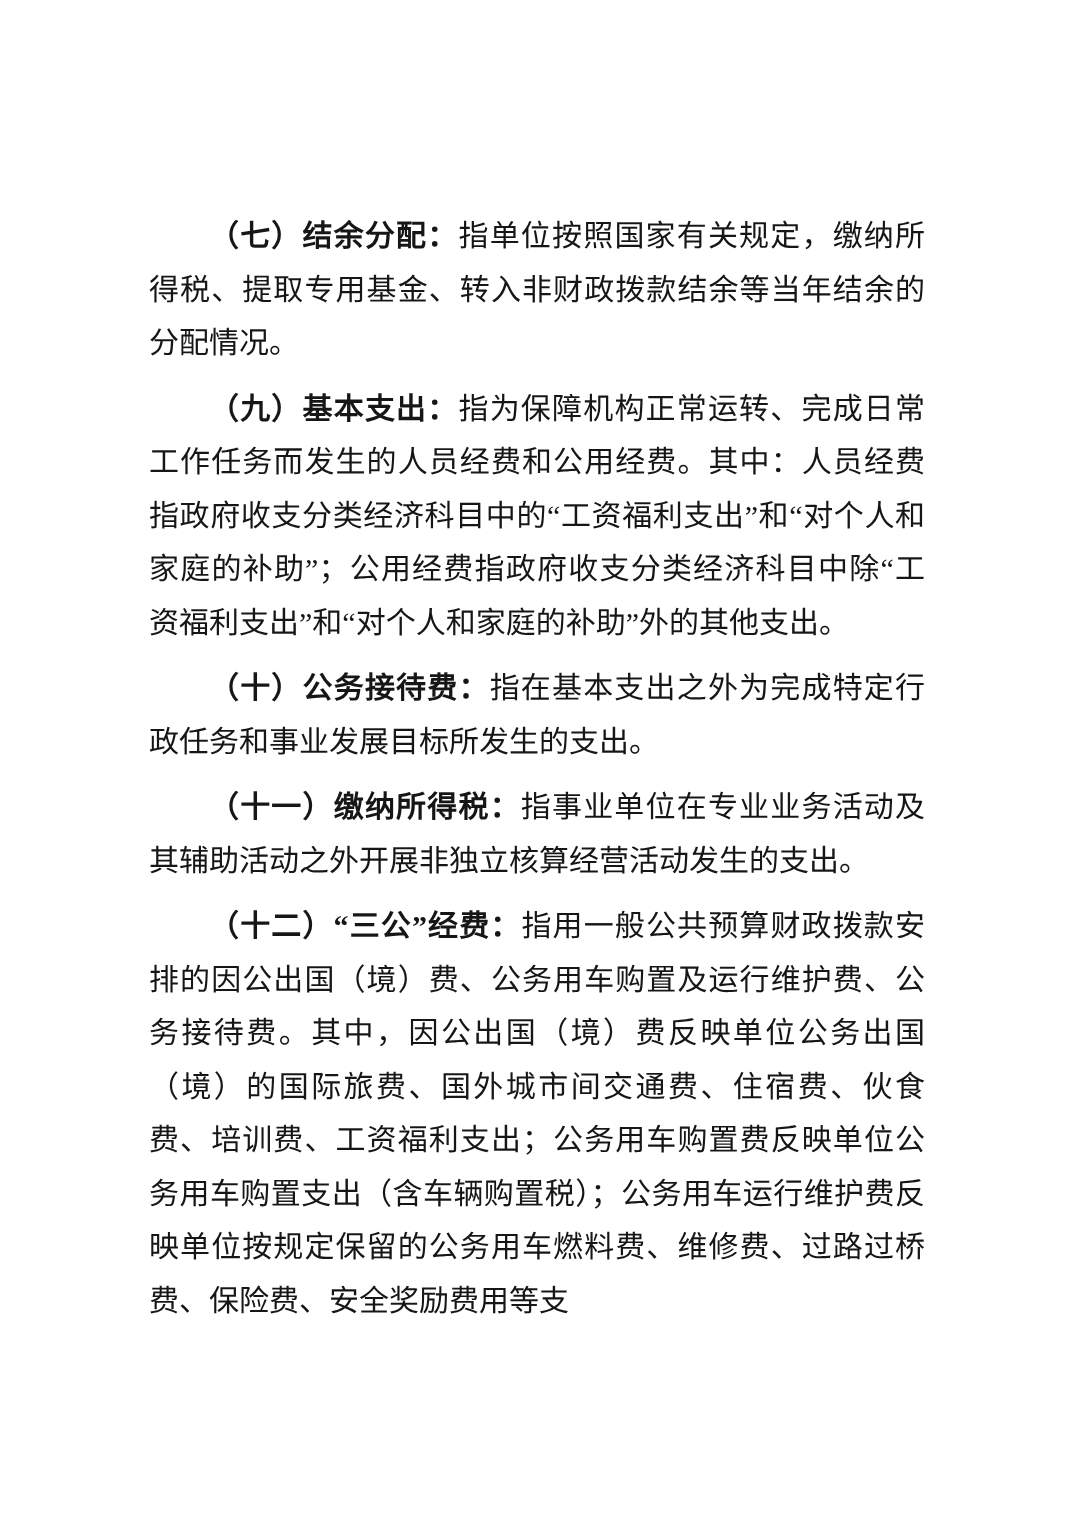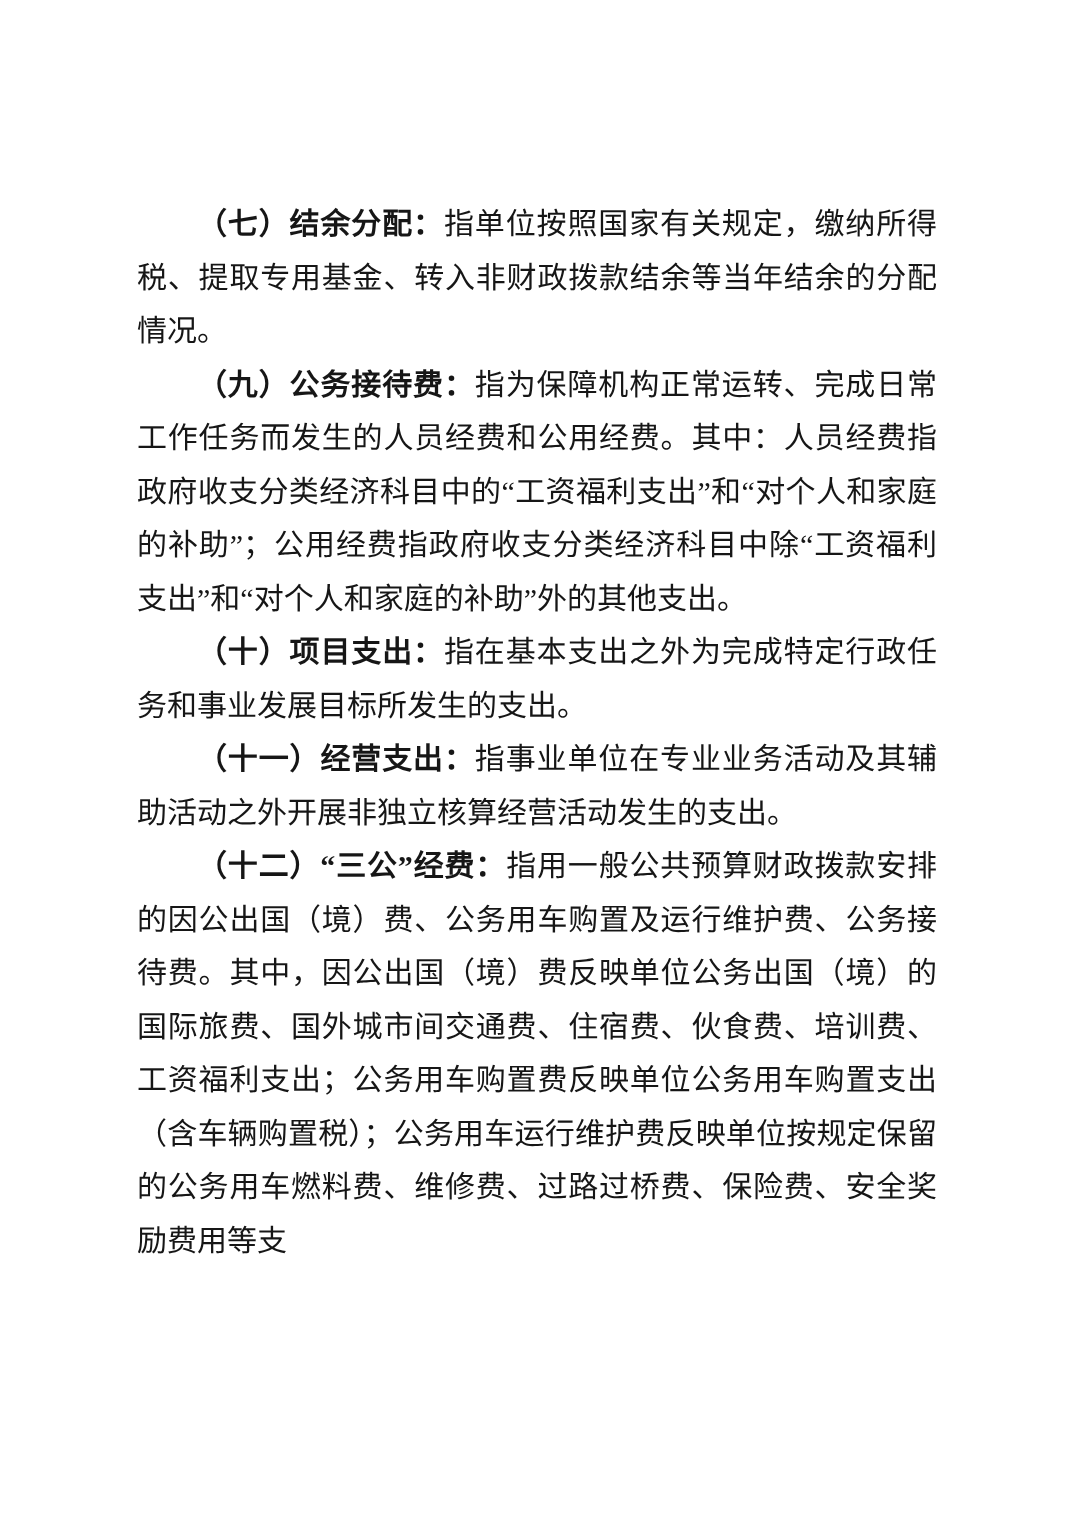--- a/index.html
+++ b/index.html
@@ -25,39 +25,39 @@
     top: 197px;
     width: 800px;
     color: #161616;
     font-size: 30px;
     line-height: 53.5px;
     text-align: justify;
     text-justify: inter-ideograph;
     letter-spacing: 0;
   }
   .para {
-    margin: 0;
+    margin: 12px;
     padding: 0;
     text-indent: 2em;
   }
   .para .heading {
     font-weight: bold;
   }
 </style>
 </head>
 <body>
 
 <div class="page">
   <div class="text-block">
 
     <p class="para"><span class="heading">（七）结余分配：</span><span class="body-text">指单位按照国家有关规定，缴纳所得税、提取专用基金、转入非财政拨款结余等当年结余的分配情况。</span></p>
 
 
-    <p class="para"><span class="heading">（九）公务接待费：</span><span class="body-text">指为保障机构正常运转、完成日常工作任务而发生的人员经费和公用经费。其中：人员经费指政府收支分类经济科目中的“工资福利支出”和“对个人和家庭的补助”；公用经费指政府收支分类经济科目中除“工资福利支出”和“对个人和家庭的补助”外的其他支出。</span></p>
+    <p class="para"><span class="heading">（九）基本支出：</span><span class="body-text">指为保障机构正常运转、完成日常工作任务而发生的人员经费和公用经费。其中：人员经费指政府收支分类经济科目中的“工资福利支出”和“对个人和家庭的补助”；公用经费指政府收支分类经济科目中除“工资福利支出”和“对个人和家庭的补助”外的其他支出。</span></p>
 
-    <p class="para"><span class="heading">（十）项目支出：</span><span class="body-text">指在基本支出之外为完成特定行政任务和事业发展目标所发生的支出。</span></p>
+    <p class="para"><span class="heading">（十）公务接待费：</span><span class="body-text">指在基本支出之外为完成特定行政任务和事业发展目标所发生的支出。</span></p>
 
-    <p class="para"><span class="heading">（十一）经营支出：</span><span class="body-text">指事业单位在专业业务活动及其辅助活动之外开展非独立核算经营活动发生的支出。</span></p>
+    <p class="para"><span class="heading">（十一）缴纳所得税：</span><span class="body-text">指事业单位在专业业务活动及其辅助活动之外开展非独立核算经营活动发生的支出。</span></p>
 
     <p class="para"><span class="heading">（十二）“三公”经费：</span><span class="body-text">指用一般公共预算财政拨款安排的因公出国（境）费、公务用车购置及运行维护费、公务接待费。其中，因公出国（境）费反映单位公务出国（境）的国际旅费、国外城市间交通费、住宿费、伙食费、培训费、工资福利支出；公务用车购置费反映单位公务用车购置支出（含车辆购置税）；公务用车运行维护费反映单位按规定保留的公务用车燃料费、维修费、过路过桥费、保险费、安全奖励费用等支</span></p>
 
   </div>
 </div>
 
 </body></html>

